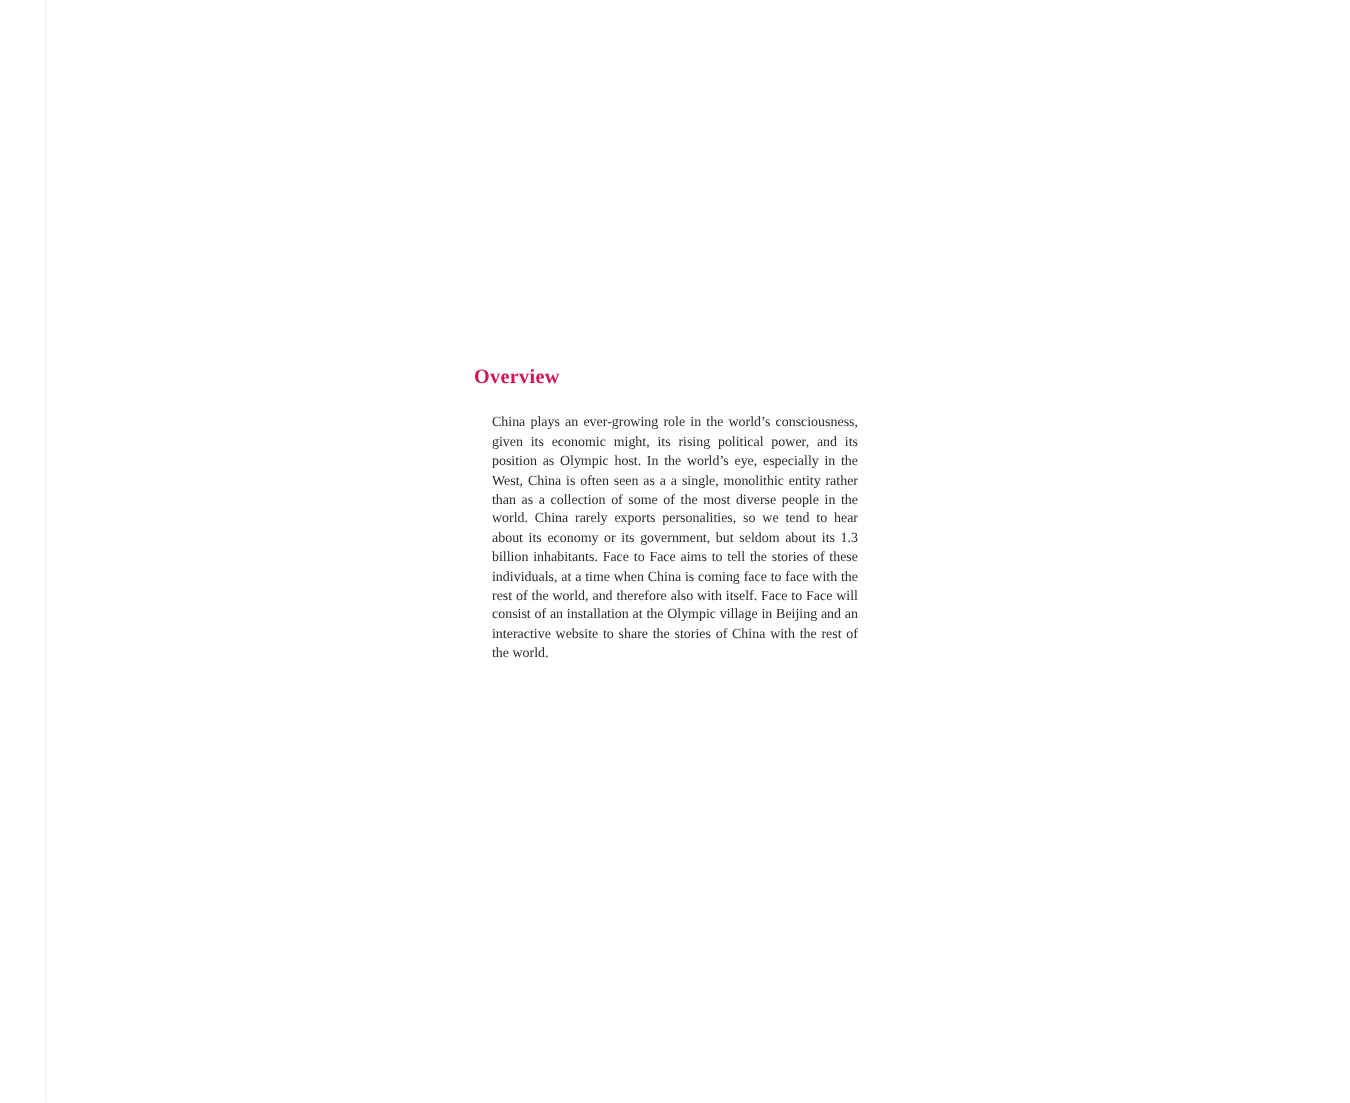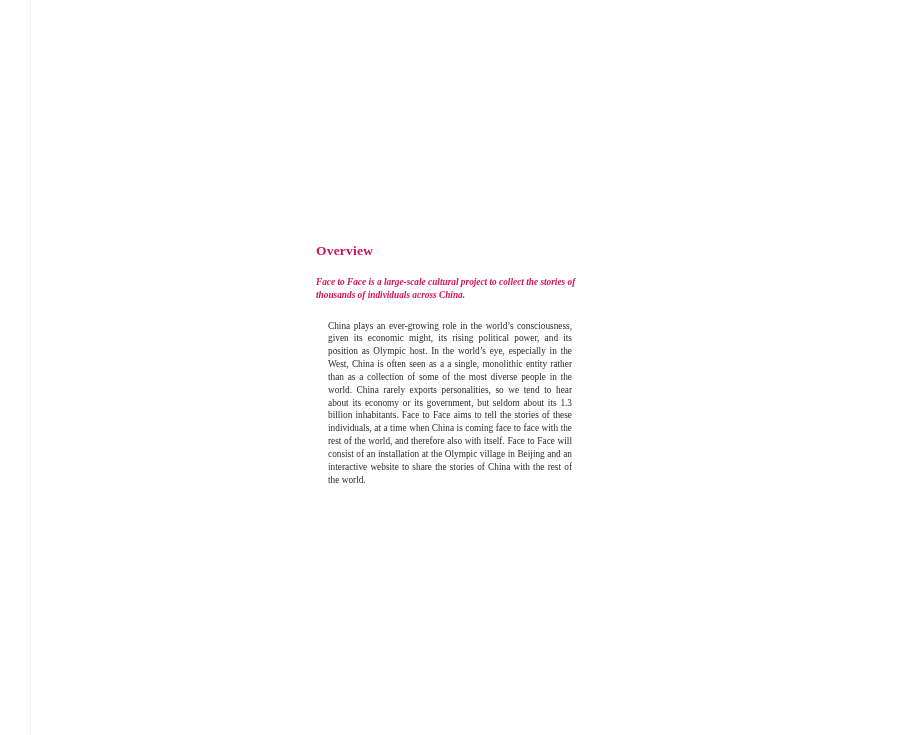--- a/index.html
+++ b/index.html
@@ -65,18 +65,17 @@
 </head>
 <body>
 
 <div class="page">
 
   <div class="left-rule"></div>
 
   <div class="content">
     <h1 class="doc-title">Overview</h1>
 
-    <p class="lede">Face to Face is a large-scale cultural project to collect the stories of thousands of individuals across China.</p>
 
     <p class="body-text">China plays an ever-growing role in the world’s consciousness, given its economic might, its rising political power, and its position as Olympic host.  In the world’s eye, especially in the West, China is often seen as a a single, monolithic entity rather than as a collection of some of the most diverse people in the world.  China rarely exports personalities, so we tend to hear about its economy or its government, but seldom about its 1.3 billion inhabitants.  Face to Face aims to tell the stories of these individuals, at a time when China is coming face to face with the rest of the world, and therefore also with itself.  Face to Face will consist of an installation at the Olympic village in Beijing and an interactive website to share the stories of China with the rest of the world.</p>
   </div>
 
 </div>
 
 </body></html>

